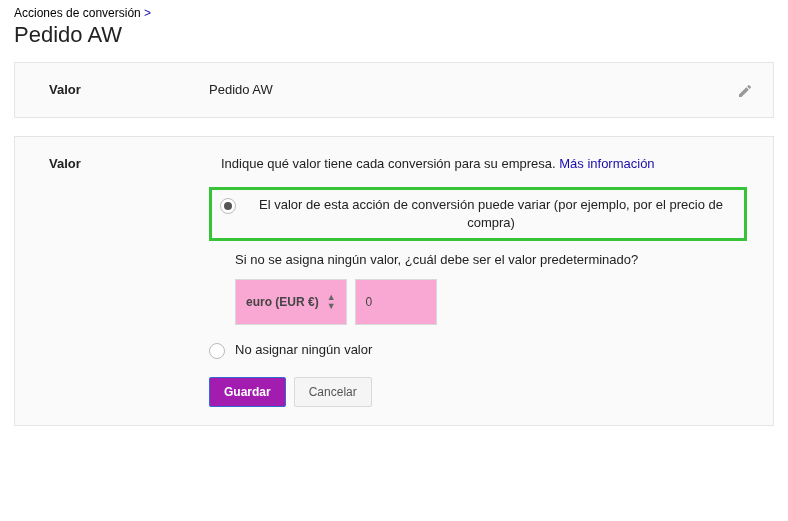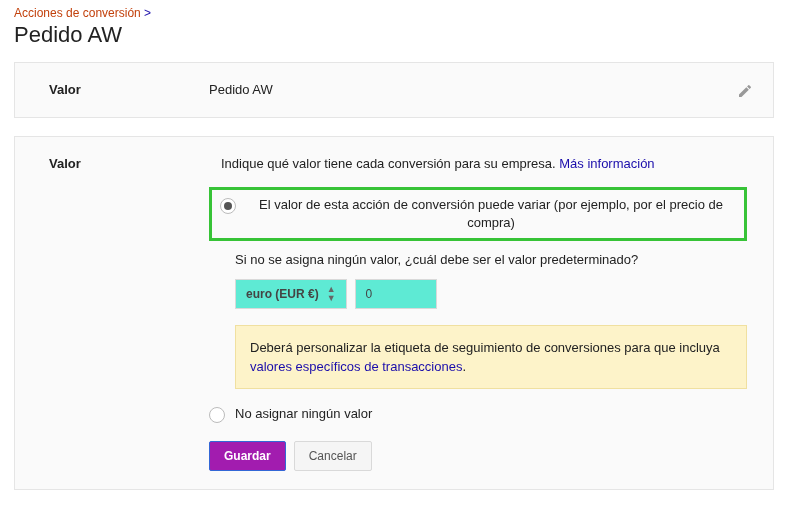--- a/index.html
+++ b/index.html
@@ -14,21 +14,21 @@
   a { color: #1a0dab; text-decoration: none; }
 
   .page {
     padding: 6px 14px 20px 14px;
   }
 
   .breadcrumb {
     font-size: 12px;
     margin-bottom: 2px;
   }
-  .breadcrumb a { color: #c2410c; margin-top: 16px; }
+  .breadcrumb a { color: #000000; margin-top: 16px; }
   .breadcrumb .sep { color: #1a0dab; }
 
   .page-title {
     font-size: 22px;
     font-weight: 400;
     margin: 0 0 14px 0;
   }
 
   .panel {
     border: 1px solid #e5e5e5;
@@ -114,26 +114,26 @@
     margin-bottom: 10px;
   }
 
   .hfield-row {
     display: flex;
     align-items: stretch;
     margin-bottom: 16px;
   }
   .select-box, .num-box {
     border: 1px solid #d9d9d9;
-    background: #5eead4;
+    background: #f9a8d4;
     height: 28px;
     line-height: 26px;
     font-size: 12px;
     color: #444;
-    padding: 0 10px;
+    padding: 8px 10px;
     display: inline-flex;
     align-items: center;
   }
   .select-box {
     cursor: pointer;
     font-weight: bold;
   }
   .select-box .updown {
     margin-left: 8px;
     font-size: 9px;
@@ -235,23 +235,20 @@
               <span class="updown">
                 <span>▲</span>
                   <span>▼</span>
               </span>
             </div>
             <div class="num-box">
               <span>0</span>
             </div>
           </div>
 
-          <div class="alert-box">
-            <span>Deberá personalizar la etiqueta de seguimiento de conversiones para que incluya </span><a href="#">valores específicos de transacciones</a><span>.</span>
-          </div>
         </div>
 
         <div class="radio-row third-radio">
           <span class="radio"></span>
           <span>No asignar ningún valor</span>
         </div>
 
         <div class="btn-row">
           <div class="btn btn-primary">Guardar</div>
           <div class="btn btn-secondary">Cancelar</div>

